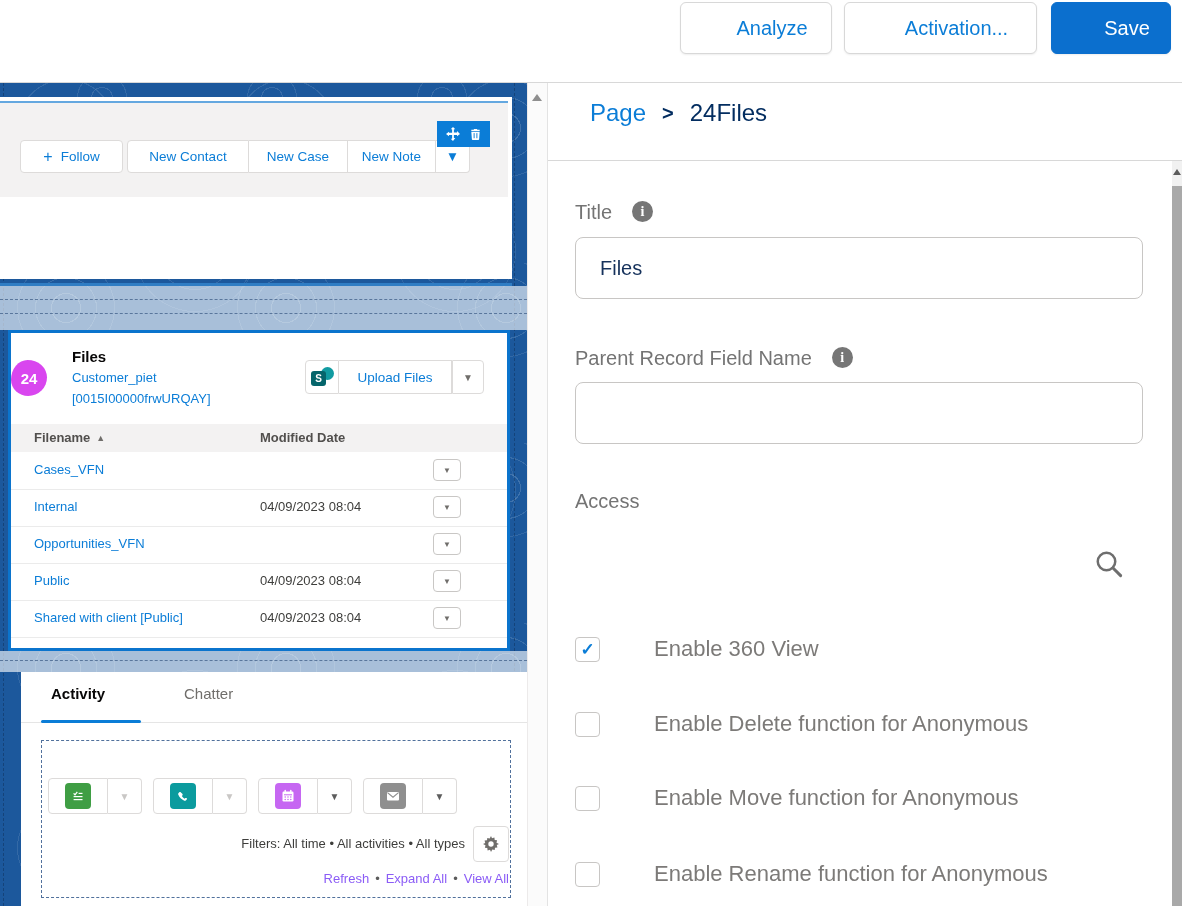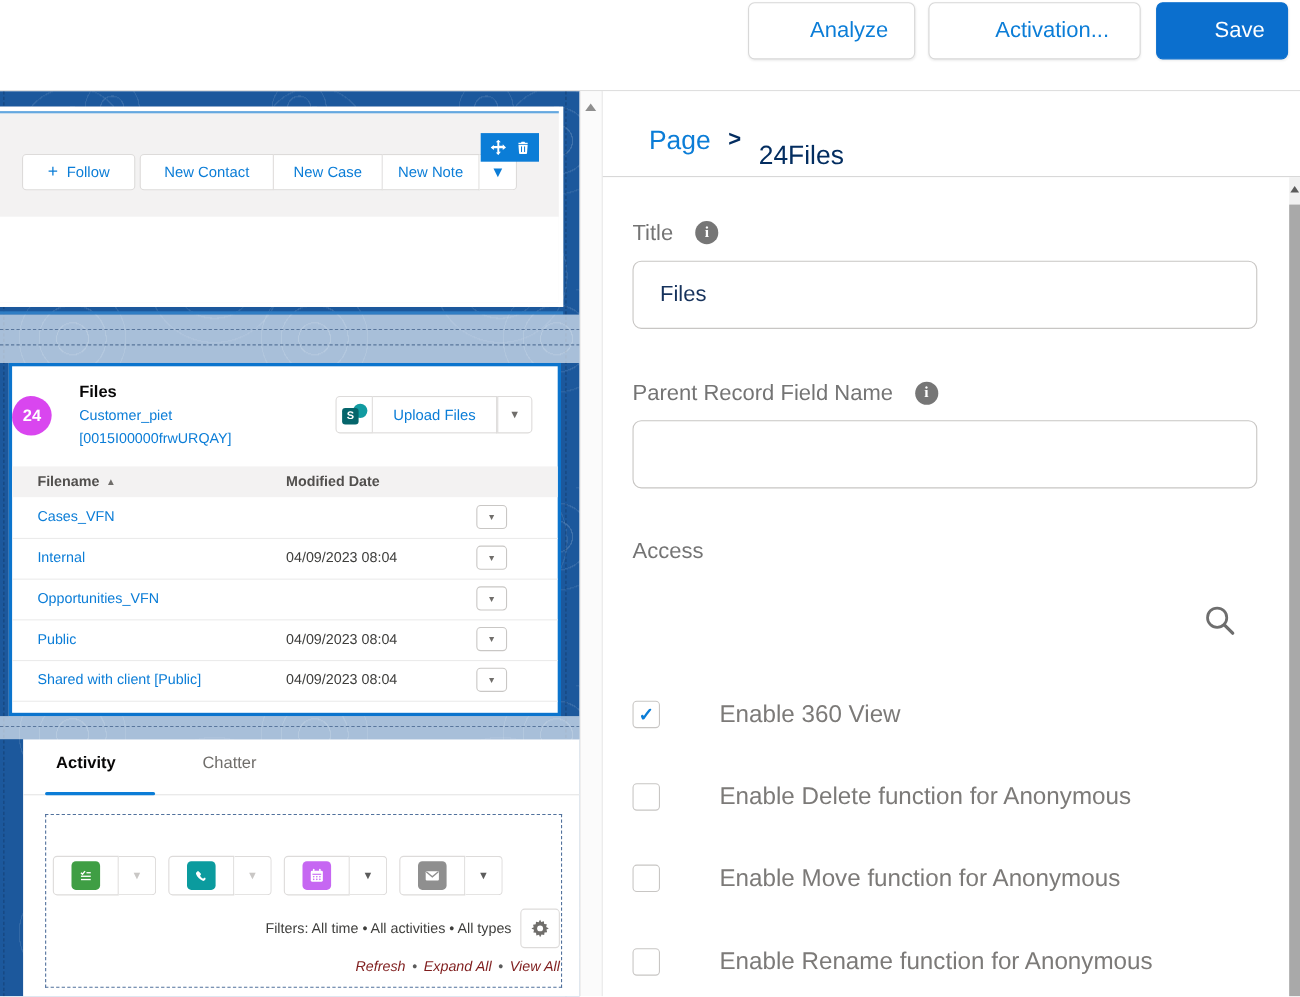--- a/index.html
+++ b/index.html
@@ -101,35 +101,35 @@
   .cmp-icon-cell{width:60px;border-radius:4px 0 0 4px;}
   .cmp-dd-cell{width:34px;border-left:none;border-radius:0 4px 4px 0;font-size:10px;}
   .dd-light{color:#c9c7c5;}.dd-dark{color:#5c5c5c;}
   .cmp-sq{width:26px;height:26px;border-radius:4px;display:flex;align-items:center;justify-content:center;}
   .sq-task{background:#3f9e44;}.sq-call{background:#0b9b9e;}.sq-event{background:#c667f2;}.sq-email{background:#8f8f8f;}
   .g1{left:6px;}.g2{left:111px;}.g3{left:216px;}.g4{left:321px;}
   .gear-btn{left:431px;top:85px;width:36px;height:36px;background:#fff;border:1px solid #dddbda;
             border-radius:4px;display:flex;align-items:center;justify-content:center;cursor:pointer;box-sizing:border-box;}
   .filters-line{left:0;top:95px;width:423px;text-align:right;font-size:13px;color:#3e3e3c;}
   .links-line{left:0;top:130px;width:467px;text-align:right;font-size:13px;}
-  .links-line a{color:#7f1d1d;text-decoration:none;cursor:pointer;font-style:italic;}
+  .links-line a{color:#8b5cf6;text-decoration:none;cursor:pointer;}
   .links-line .lsep{color:#5b5b5b;margin:0 6px;}
 
   
   .left-scroll{left:527px;top:83px;width:20px;height:823px;background:#fbfbfb;border-left:1px solid #eceaea;box-sizing:border-box;}
   .ls-arrow{position:absolute;left:4px;top:11px;width:0;height:0;border-left:5px solid transparent;
             border-right:5px solid transparent;border-bottom:7px solid #8f8f8f;}
   .panel-divider{left:547px;top:83px;width:1px;height:823px;background:#e3e3e3;}
 
   
   .inspector{left:548px;top:83px;width:634px;height:823px;background:#fff;}
   .crumb{left:42px;top:16px;display:flex;align-items:center;gap:16px;}
   .crumb-parent{font-size:24px;color:#0b7dd7;cursor:pointer;}
   .crumb-sep{font-size:20px;color:#032d60;font-weight:bold;}
-  .crumb-cur{font-size:24px;color:#032d60;margin-top:29px;}
+  .crumb-cur{font-size:24px;color:#032d60;}
   .insp-divider{left:0;top:77px;width:634px;height:1px;background:#d8d8d8;}
   .field-label-row{left:27px;display:flex;align-items:flex-start;gap:20px;font-size:20px;color:#747474;}
   .info-icon{width:21px;height:21px;border-radius:50%;background:#767676;color:#fff;
              font-family:"Liberation Serif",serif;font-weight:bold;font-size:14px;
              display:flex;align-items:center;justify-content:center;cursor:pointer;}
   .insp-input{position:absolute;left:27px;width:568px;height:62px;border:1px solid #c8c6c4;border-radius:8px;
               font-family:inherit;font-size:20px;color:#16325c;padding:0 24px;box-sizing:border-box;background:#fff;outline:none;}
   .lab-title{top:118px;}.in-title{top:154px;}
   .lab-parent{top:264px;}.in-parent{top:299px;}
   .lab-access{top:407px;}.in-access{top:450px;padding-right:60px;}

